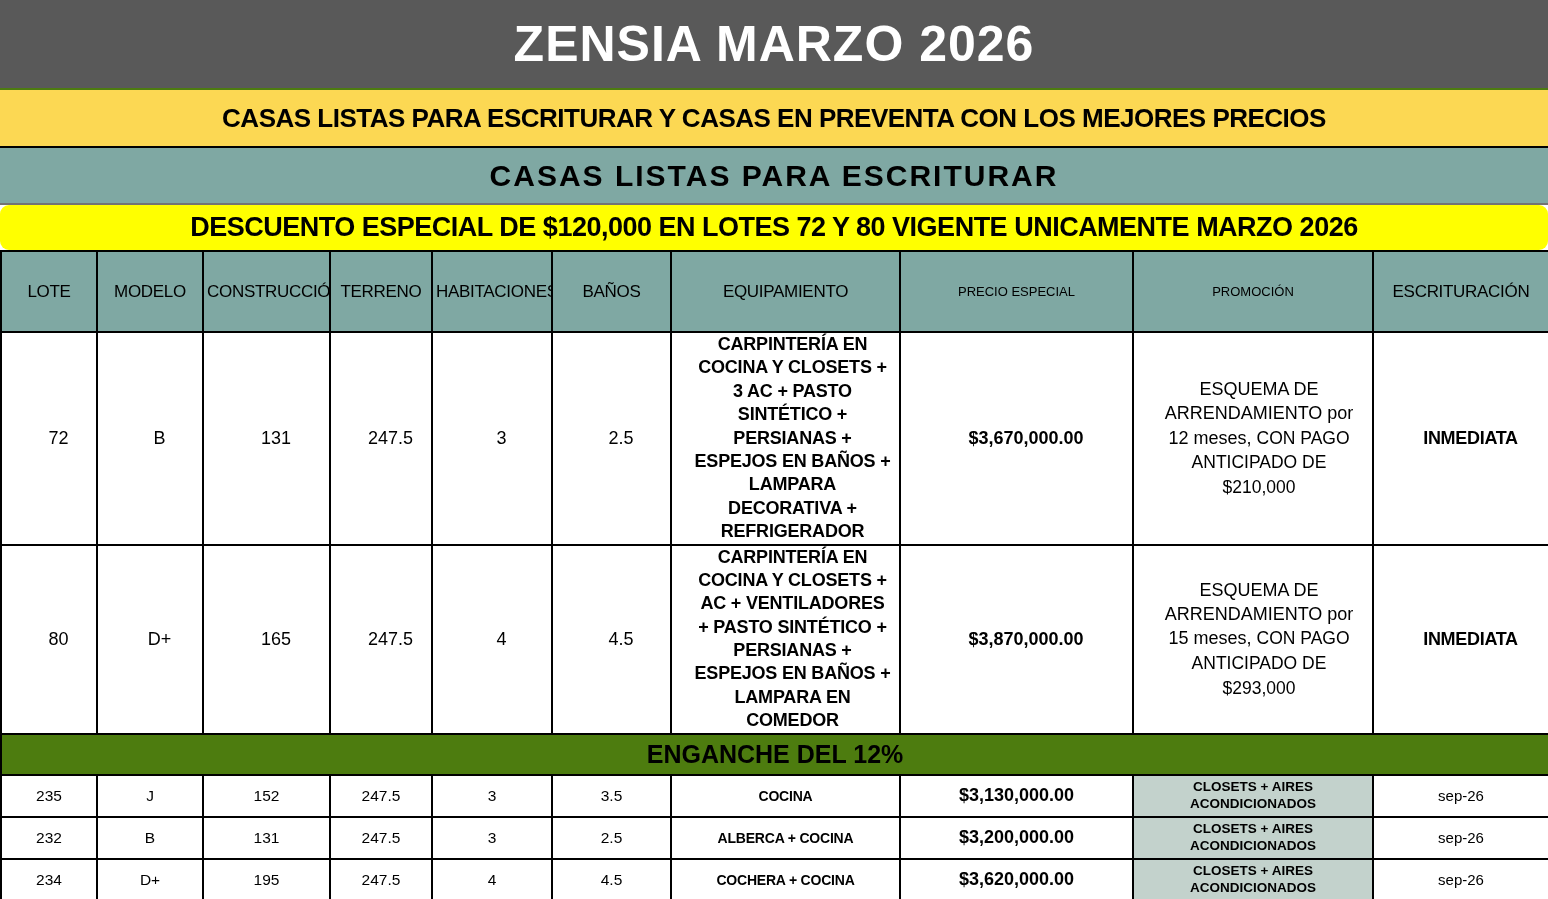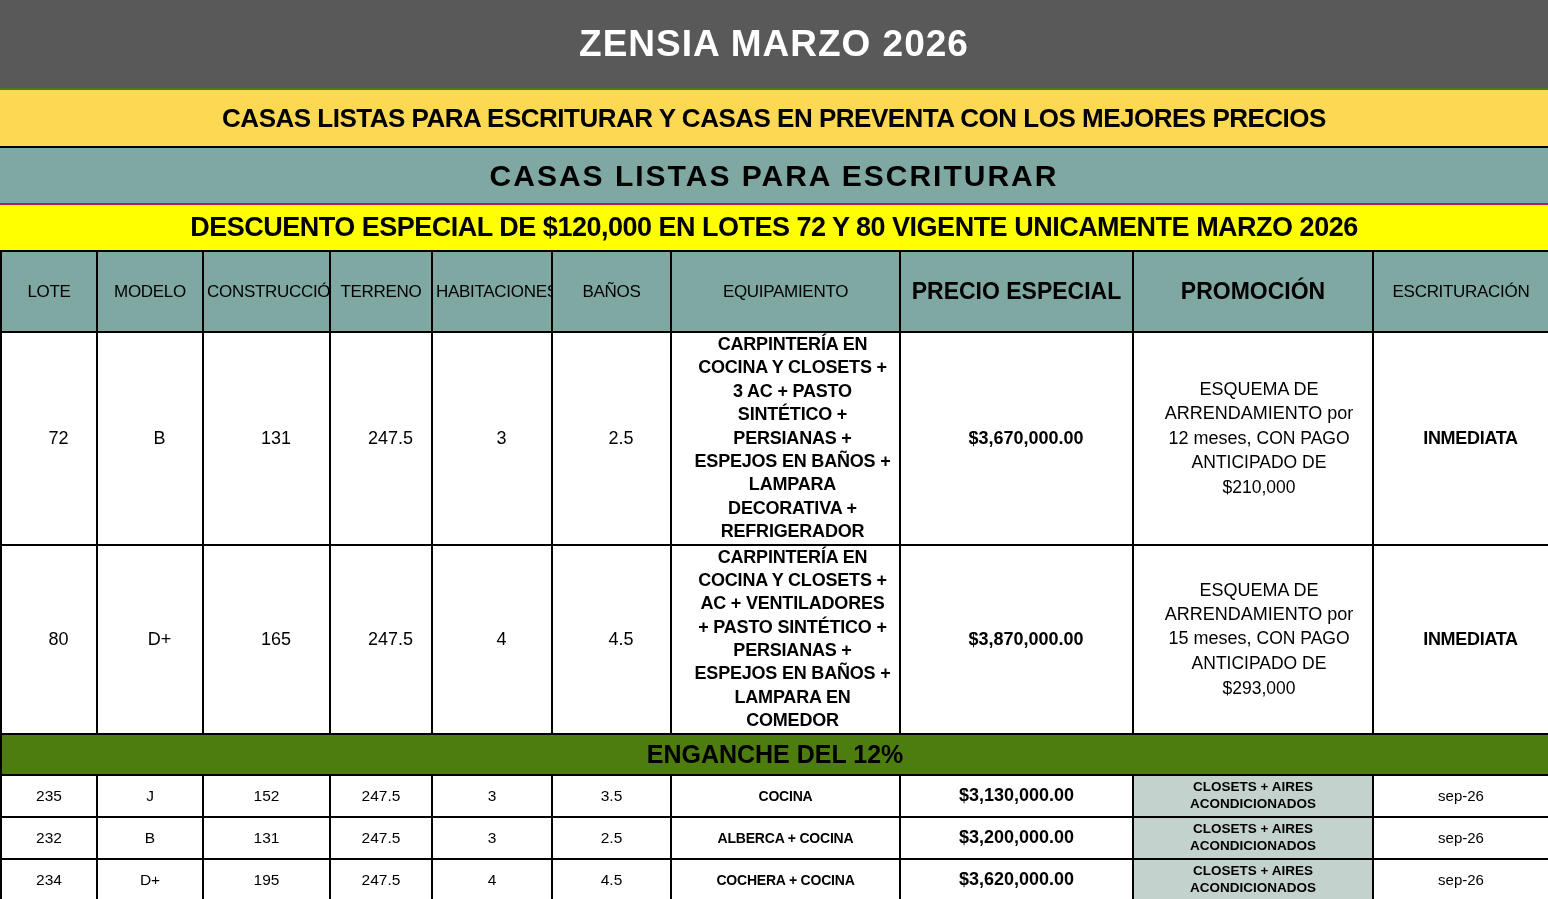--- a/index.html
+++ b/index.html
@@ -1,34 +1,34 @@
 <!DOCTYPE html>
 <html><head>
 <meta charset="utf-8">
 <style>
   html,body{margin:0;padding:0;background:#ffffff;}
   body{width:1548px;height:899px;font-family:"Liberation Sans",sans-serif;color:#000;}
 
   .bar{display:flex;align-items:center;justify-content:center;text-align:center;box-sizing:border-box;}
-  .title-bar{height:88px;background:#595959;color:#fff;font-size:37px;font-weight:bold;letter-spacing:1px;}
+  .title-bar{height:88px;background:#595959;color:#fff;font-size:50px;font-weight:bold;letter-spacing:1px;}
   .gold-bar{height:60px;background:#FCD853;font-size:26px;font-weight:bold;letter-spacing:-0.5px;border-top:2px solid #4d7c0f;border-bottom:2px solid #000;}
-  .teal-bar{height:57px;background:#7FA8A3;font-size:30px;font-weight:600;letter-spacing:2px;border-bottom:2px solid #be185d;}
-  .yellow-bar{height:45px;background:#FFFF00;font-size:27px;font-weight:bold;letter-spacing:-0.5px;}
+  .teal-bar{height:57px;background:#7FA8A3;font-size:30px;font-weight:600;letter-spacing:2px;border-bottom:2px solid #737373;}
+  .yellow-bar{height:45px;background:#FFFF00;font-size:27px;font-weight:bold;letter-spacing:-0.5px;border-radius:9px;}
 
   table{width:1548px;border-collapse:collapse;table-layout:fixed;border:2px solid #000;}
   td,th{border:2px solid #000;text-align:center;vertical-align:middle;padding:0 3px;box-sizing:border-box;overflow:hidden;}
 
   col.c-lote{width:96px;}  col.c-modelo{width:106px;} col.c-constr{width:127px;}
   col.c-terreno{width:102px;} col.c-hab{width:120px;} col.c-banos{width:119px;}
   col.c-equip{width:229px;} col.c-precio{width:233px;} col.c-promo{width:240px;}
   col.c-escr{width:176px;}
 
   tr.head-row{height:81px;}
   tr.head-row th{background:#7FA8A3;font-weight:400;font-size:17px;letter-spacing:-0.3px;}
-  tr.head-row th.bold-head{font-weight:bold;font-size:23px;letter-spacing:0;}
+  tr.head-row th.bold-head{font-weight:normal;font-size:13px;letter-spacing:0;}
 
   tr.big-row{height:105px;}
   tr.big-row td{font-size:18px;background:#fff;padding-left:22px;}
   td.equip-cell{background:#C3D2CC;font-weight:bold;font-size:13px;line-height:1.3;letter-spacing:-0.2px;padding:0 8px;}
   td.price-cell{font-weight:bold;font-size:19px;}
   td.promo-yellow{background:#F6F669;font-weight:500;font-size:15px;line-height:1.35;padding:0 10px;}
   td.promo-yellow .promo-big{font-size:17.5px;}
   td.escr-cell{font-weight:bold;font-size:17px;letter-spacing:-0.3px;}
 
   tr.section-row{height:52px;}

